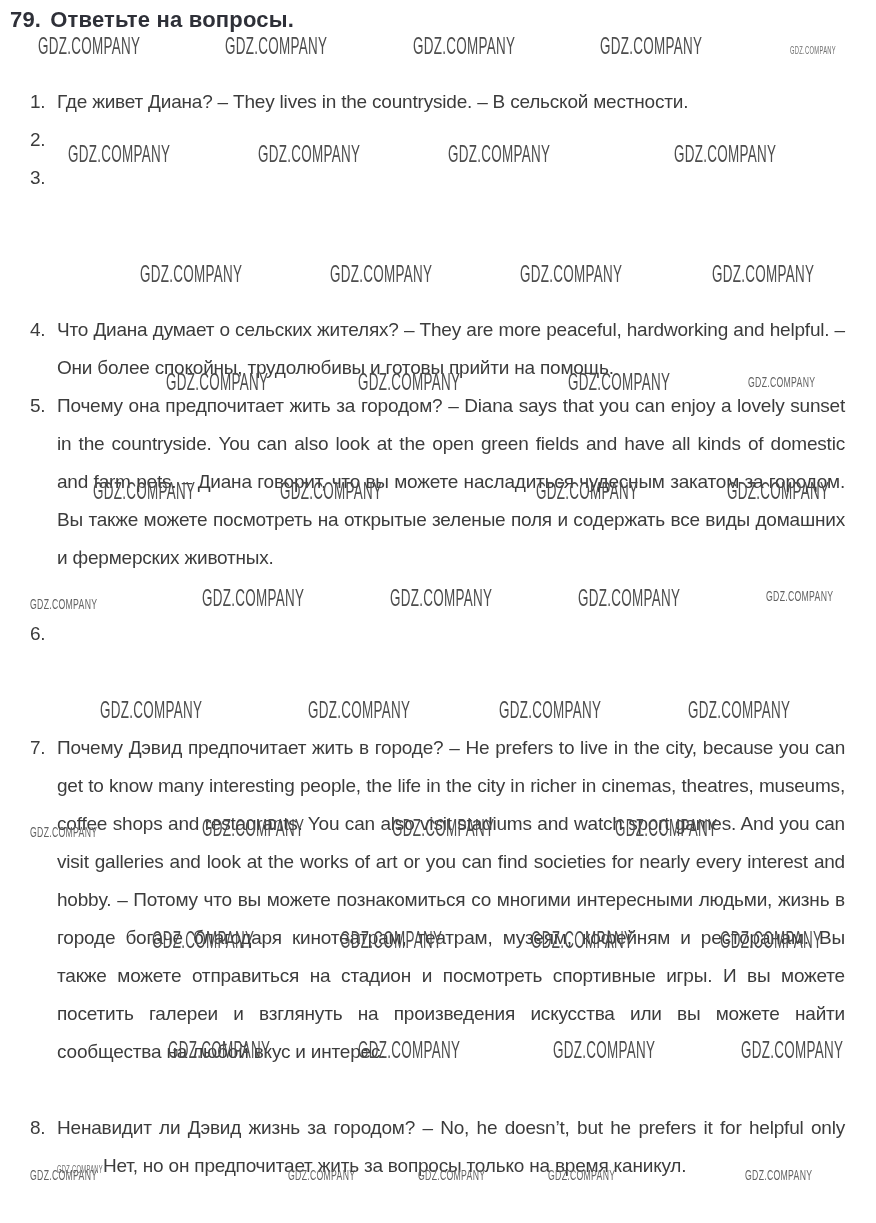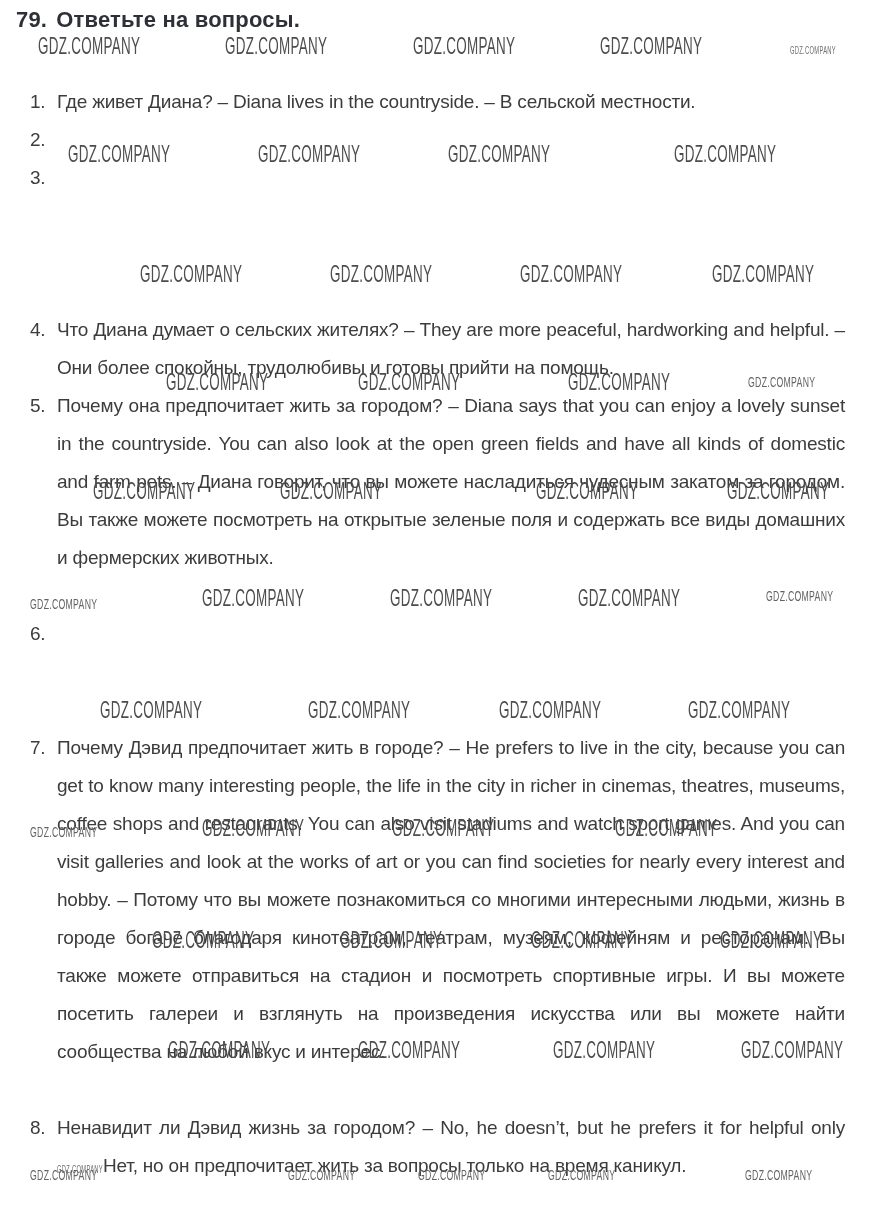--- a/index.html
+++ b/index.html
@@ -6,21 +6,21 @@
   .page {
     position: relative;
     width: 876px;
     height: 1223px;
     background: #ffffff;
     overflow: hidden;
     font-family: "Liberation Sans", sans-serif;
     color: #3c3c3c;
   }
   .heading {
-    padding: 8px 0 0 16px;
+    padding: 8px 0 0 10px;
     font-size: 22px;
     line-height: 24px;
     font-weight: bold;
     color: #2e3038;
     letter-spacing: 0.2px;
   }
   .heading .hnum { margin-right: 9px; }
   .qa-list {
     margin-top: 51px;
   }
@@ -74,21 +74,21 @@
 <div class="page">
 
   <div class="heading">
     <span class="hnum">79.</span><span>Ответьте на вопросы.</span>
   </div>
 
   <div class="qa-list">
 
     <div class="item" style="min-height:38px">
       <span class="num">1.</span>
-      <p class="txt">Где живет Диана? – Diana lives in the countryside. – В сельской местности.</p>
+      <p class="txt">Где живет Диана? – They lives in the countryside. – В сельской местности.</p>
     </div>
 
     <div class="item" style="min-height:38px">
       <span class="num">2.</span>
     </div>
 
     <div class="item" style="min-height:152px">
       <span class="num">3.</span>
     </div>
 

